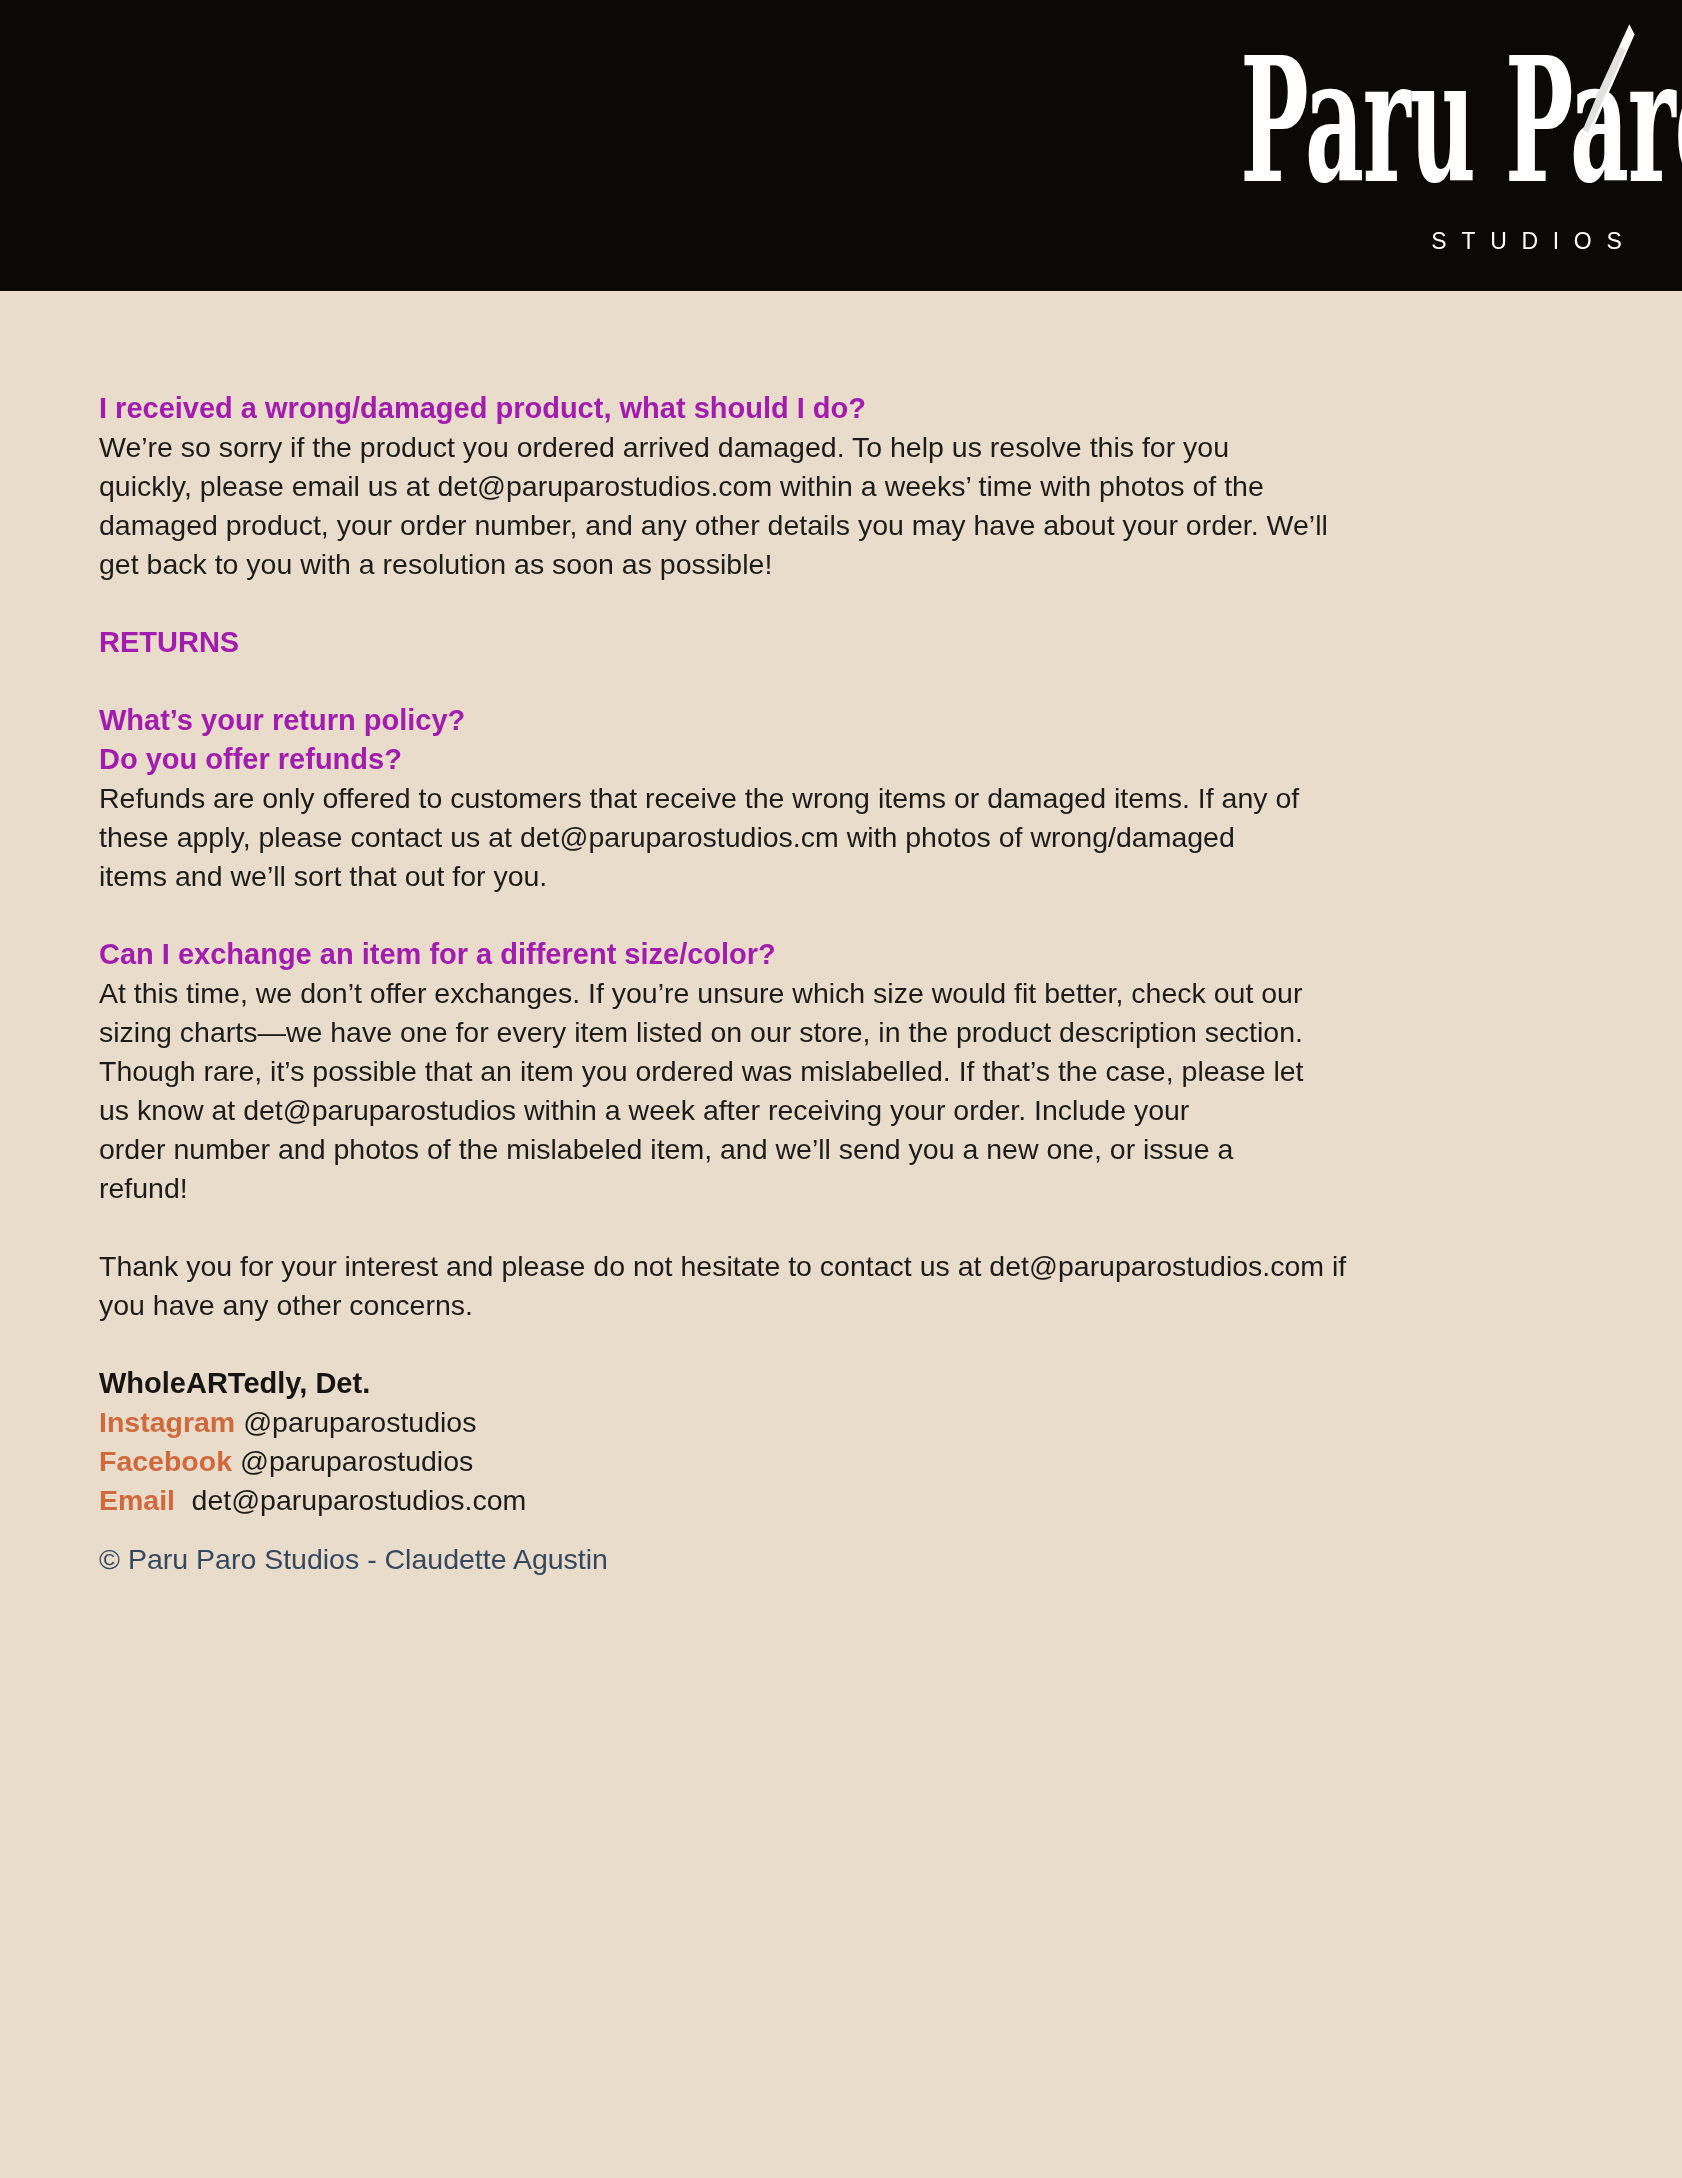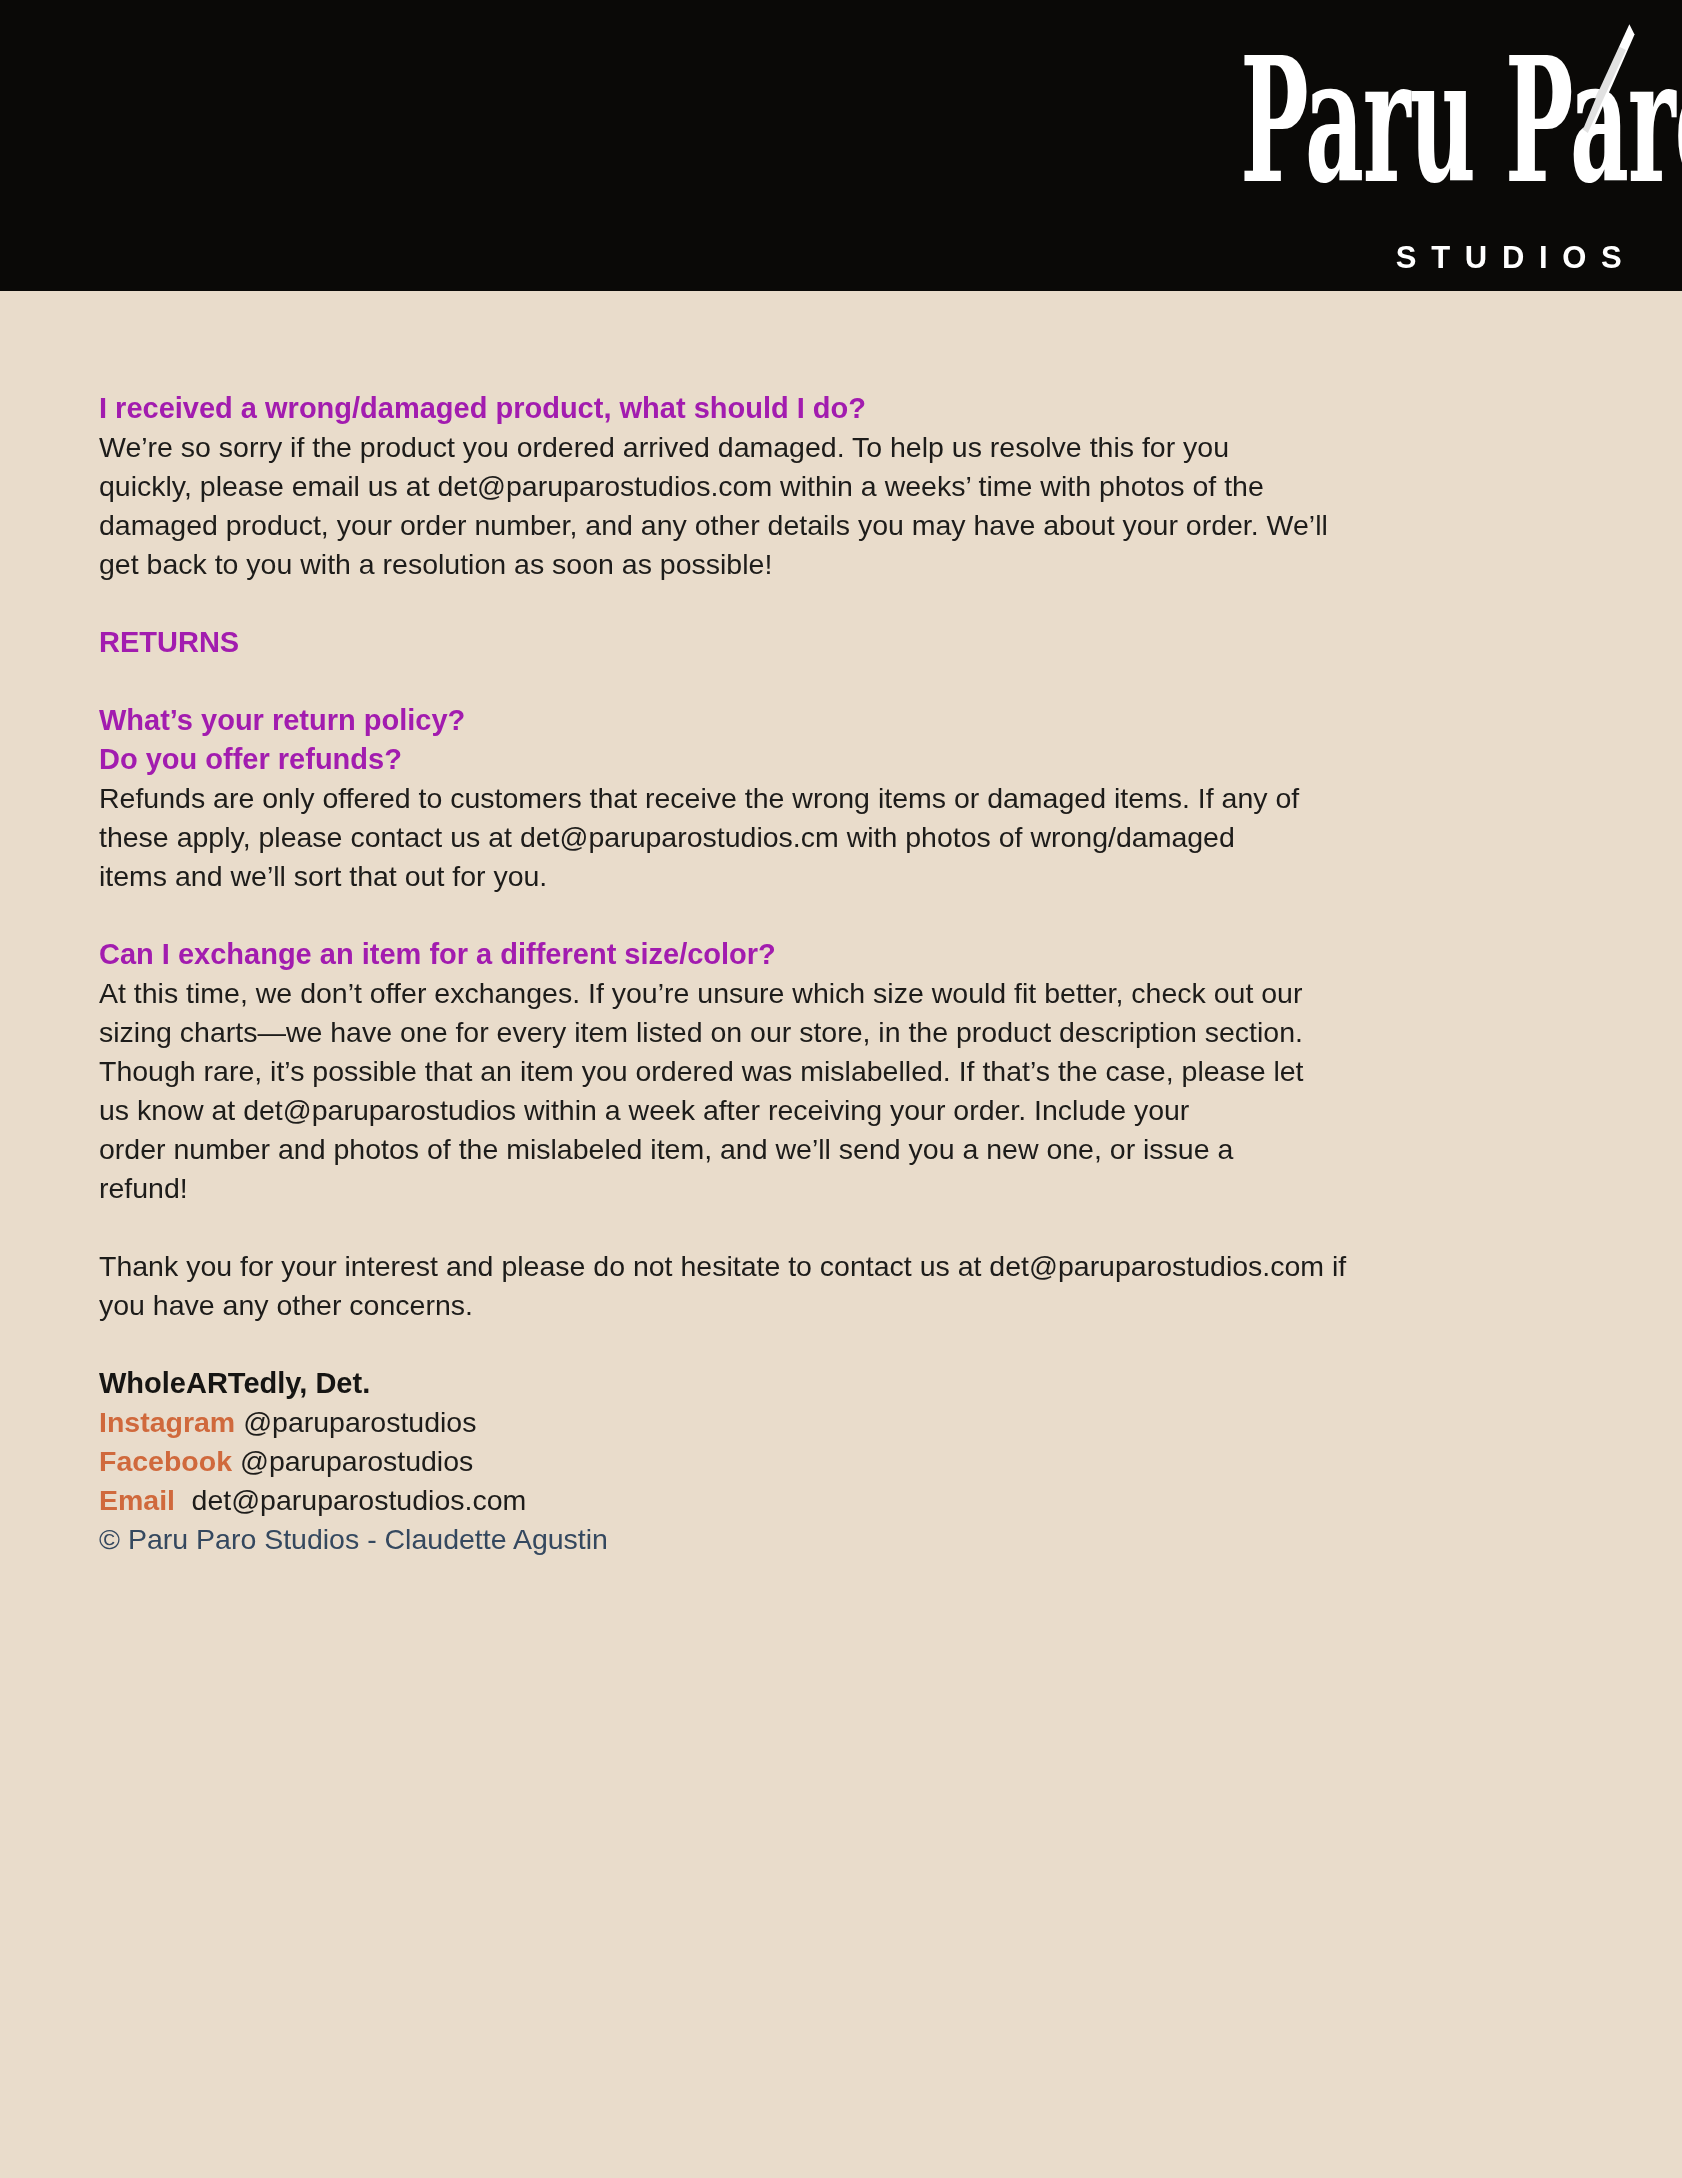--- a/index.html
+++ b/index.html
@@ -44,26 +44,25 @@
     position: absolute;
     top: -12px;
     right: 1.7px;
     width: 64px;
     height: 130px;
   }
   .logo-sub {
     position: absolute;
     right: 3.5px;
     top: 192px;
-    font-size: 31px;
-    font-weight: bold;
+    font-size: 23px;
+    font-weight: normal;
     letter-spacing: 14.7px;
     text-indent: 14.7px;
     white-space: nowrap;
-    margin-top: 12px;
   }
 
   
   .content {
     position: absolute;
     left: 99px;
     top: 389px;
     width: 1513px;
   }
   .content h2 {
@@ -80,21 +79,21 @@
     white-space: pre-line;
   }
   .standalone-heading { margin: 0 0 39px 0 !important; }
 
   
   .footer-block { font-size: 28.5px; line-height: 39px; }
   .signoff { font-weight: bold; font-size: 29px; color: #161513; }
   .contact-row { white-space: nowrap; }
   .contact-label { font-weight: bold; color: #d0693c; }
   .contact-value { color: #1d1c1a; text-decoration: none; }
-  .copyright { color: #34485f; }
+  .copyright { color: #34485f; margin-top: 20px; }
   .email-gap { padding-right: 8.6px; text-align: center; }
 </style>
 </head>
 <body>
 
 <div class="page">
 
   <div class="header">
     <div class="logo">
       <div class="logo-brand">Paru Paró</div>

